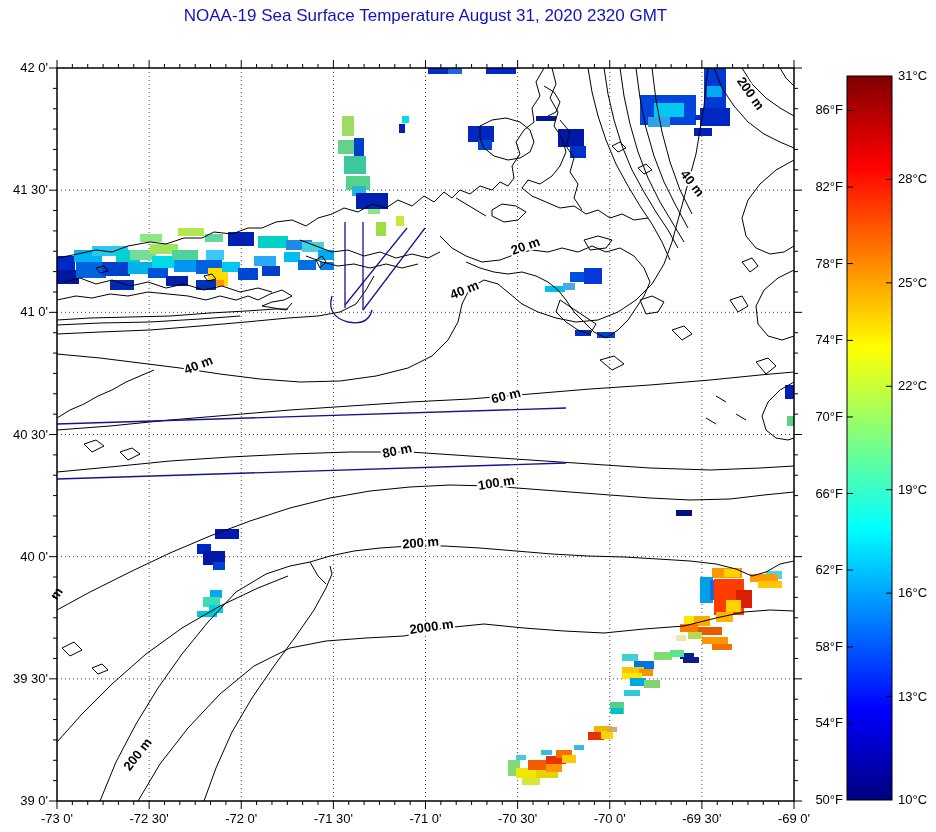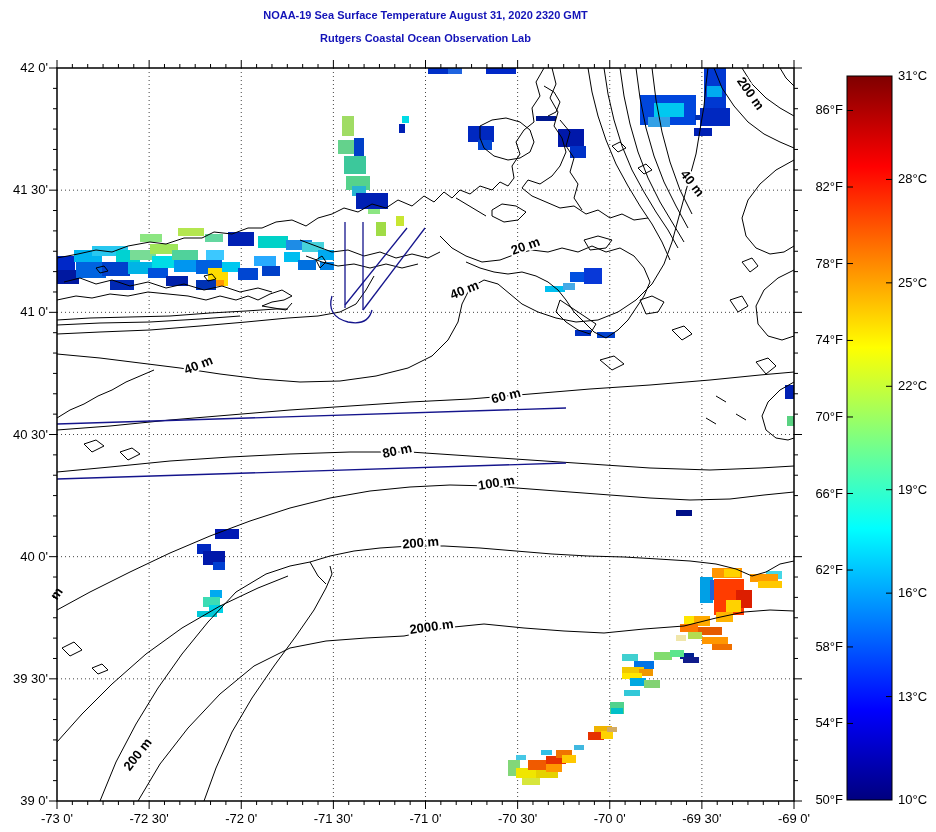--- a/index.html
+++ b/index.html
@@ -1,26 +1,25 @@
 <!DOCTYPE html>
 <html><head>
 <meta charset="utf-8">
 <style>
   html,body{margin:0;padding:0;background:#ffffff;}
   body{width:936px;height:832px;position:relative;font-family:"Liberation Sans",sans-serif;}
   .title-block{position:absolute;left:0;top:4px;width:851px;text-align:center;}
-  .title-line{font-size:11px;font-weight:bold;line-height:23px;}
+  .title-line{font-size:17px;font-weight:normal;line-height:23px;}
   #plot{position:absolute;left:0;top:0;}
 </style>
 </head>
 <body>
 
 <div class="title-block">
   <div class="title-line" id="t1" style="color: rgb(19, 19, 184);">NOAA-19 Sea Surface Temperature August 31, 2020 2320 GMT</div>
-  <div class="title-line" id="t2" style="color: rgb(19, 19, 184);">Rutgers Coastal Ocean Observation Lab</div>
 </div>
 
 <svg id="plot" width="936" height="832">
     <defs>
       <clipPath id="mapclip">
         <rect x="57" y="68" width="737" height="733"></rect>
       </clipPath>
       <linearGradient id="jet" x1="0" y1="0" x2="0" y2="1">
         <stop offset="0%" stop-color="#7f0000"></stop>
         <stop offset="12.5%" stop-color="#ff0000"></stop>

